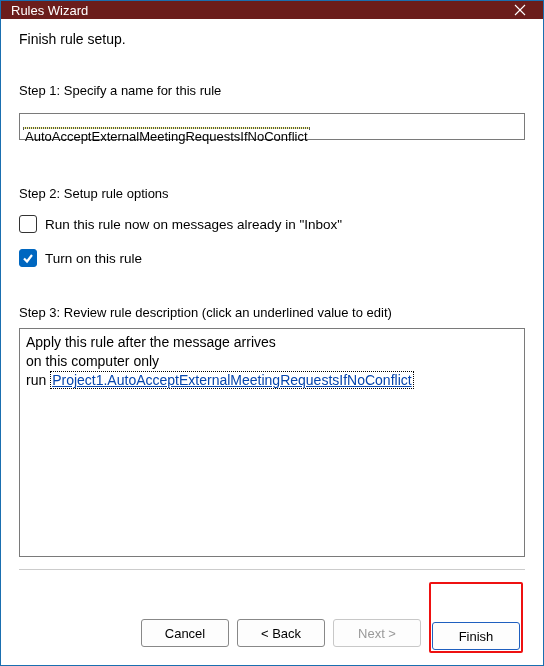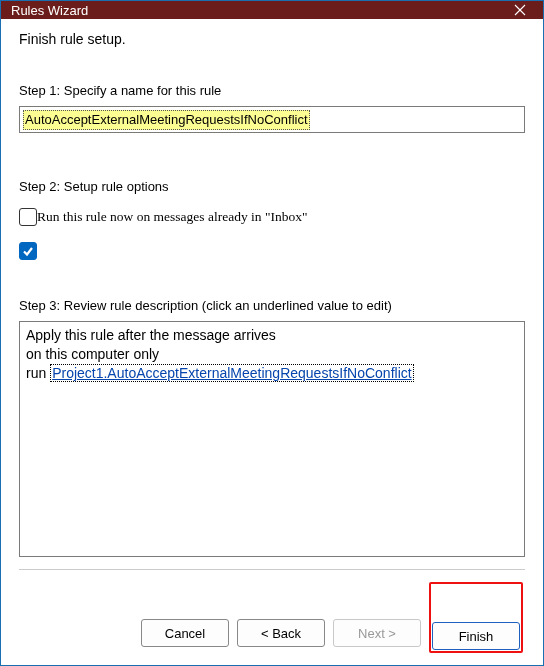--- a/index.html
+++ b/index.html
@@ -36,24 +36,24 @@
     .subheading { font-size: 14px; margin-bottom: 36px; }
     .step-label { font-size: 13px; margin-bottom: 8px; }
     .name-highlight {
       display: inline-block;
       background: #fbfc92;
       border: 1px dotted #555;
       padding: 0 1px;
       line-height: 18px;
       margin: 1px 0;
     }
-    .name-wrap { border: 1px solid #7a7a7a; padding: 12px 3px; height: 27px; display:flex; align-items:center; width:100%; }
+    .name-wrap { border: 1px solid #7a7a7a; padding: 12px 3px; height: 27px; display:flex; width:100%;margin-top:7px; }
     .gap-lg { height: 46px; }
     .gap-md { height: 28px; }
-    .opt-row { display: flex; align-items: center; margin: 6px 0 10px 0; font-family: Liberation Serif, serif; }
+    .opt-row { display: flex; align-items: center; gap: 8px; margin: 6px 0 10px 0; }
     .chk {
       width: 18px; height: 18px; border: 1.3px solid #333; border-radius: 3px; background: #fff; display:flex; align-items:center; justify-content:center;
     }
     .chk.checked { background: #0067c0; border-color: #0067c0; }
     .chk.checked svg { stroke: #fff; stroke-width: 2.2; fill: none; }
     .opt-label { font-size: 13.5px; }
     .desc-box {
       border: 1px solid #7a7a7a;
       flex: 1;
       min-height: 170px;
@@ -116,20 +116,21 @@
       <div class="chk"></div>
       <div class="opt-label">Run this rule now on messages already in "Inbox"</div>
     </div>
 
     <div class="opt-row">
       <div class="chk checked">
         <svg width="12" height="12" viewBox="0 0 12 12">
             <polyline points="2,6.5 5,9.5 10,3"></polyline>
           </svg>
       </div>
+      <div class="opt-label">Turn on this rule</div>
     </div>
 
 
     <div class="gap-md"></div>
 
     <div class="step-label">Step 3: Review rule description (click an underlined value to edit)</div>
     <div class="desc-box">
       <div>Apply this rule after the message arrives</div>
       <div>on this computer only</div>
       <div>

